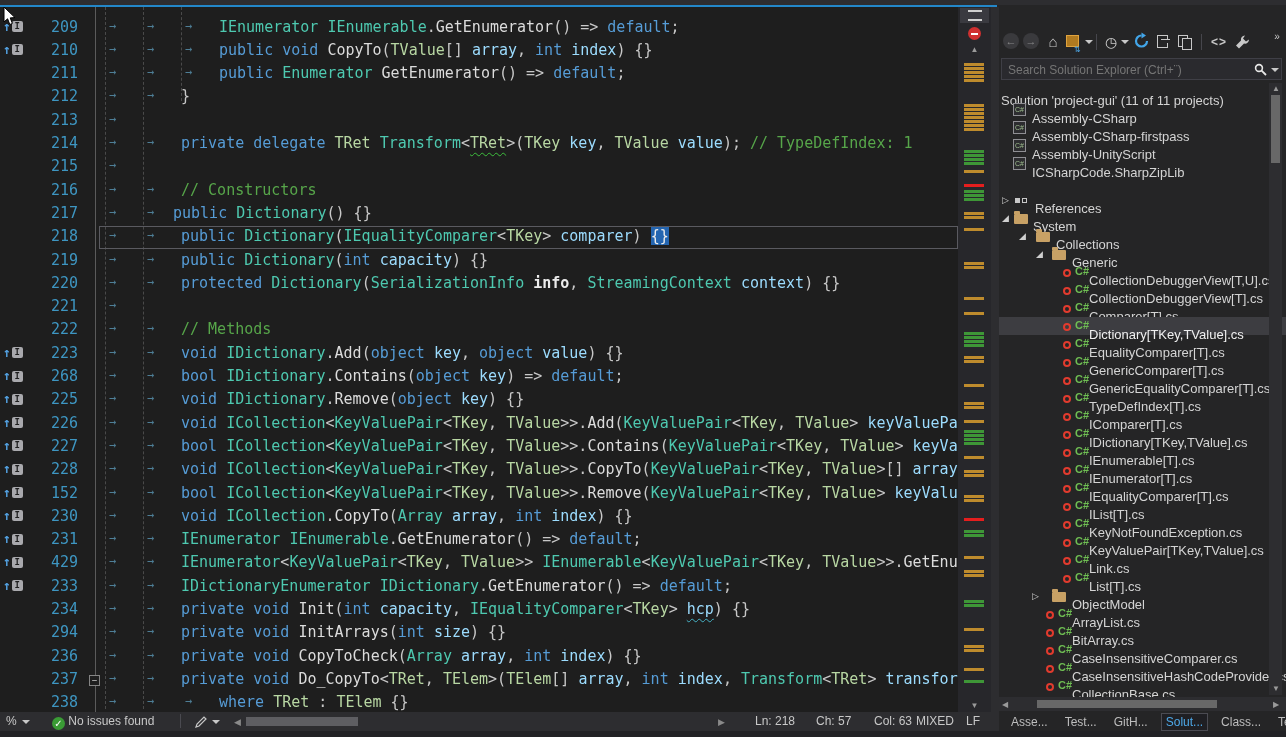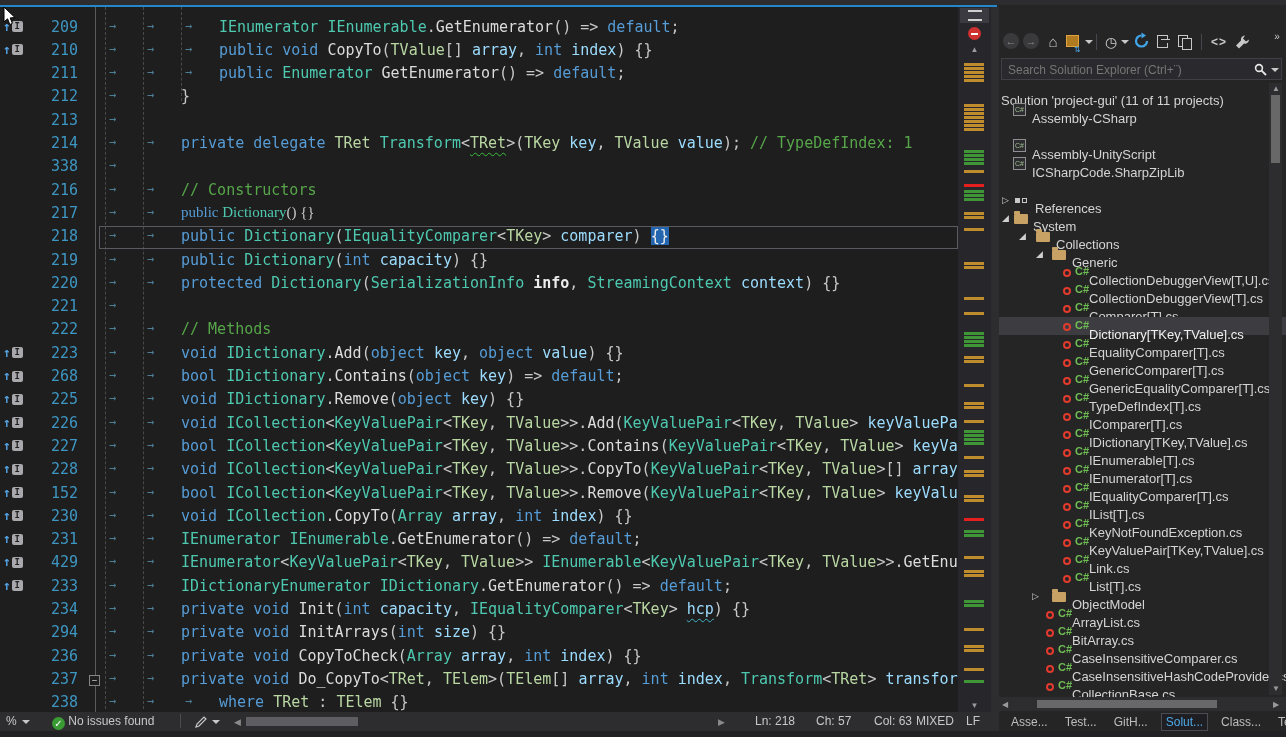--- a/index.html
+++ b/index.html
@@ -129,26 +129,26 @@
         <div class="ln" style="top: 31.8px;">210</div>
         <div class="code-line" style="top: 31.8px;"><span class="tab-arrow" style="left: 109px;">→</span><span class="tab-arrow" style="left: 147px;">→</span><span class="tab-arrow" style="left: 185px;">→</span><span class="line-text" style="left: 219px;"><span class="tok-k">public</span><span class="tok-o"> </span><span class="tok-k">void</span><span class="tok-o"> </span><span class="tok-m">CopyTo</span><span class="tok-o">(</span><span class="tok-tp">TValue</span><span class="tok-o">[] </span><span class="tok-p">array</span><span class="tok-o">, </span><span class="tok-k">int</span><span class="tok-o"> </span><span class="tok-p">index</span><span class="tok-o">) {}</span></span></div>
         <div class="ln" style="top: 55.1px;">211</div>
         <div class="code-line" style="top: 55.1px;"><span class="tab-arrow" style="left: 109px;">→</span><span class="tab-arrow" style="left: 147px;">→</span><span class="tab-arrow" style="left: 185px;">→</span><span class="line-text" style="left: 219px;"><span class="tok-k">public</span><span class="tok-o"> </span><span class="tok-t">Enumerator</span><span class="tok-o"> </span><span class="tok-m">GetEnumerator</span><span class="tok-o">() =&gt; </span><span class="tok-k">default</span><span class="tok-o">;</span></span></div>
         <div class="ln" style="top: 78.4px;">212</div>
         <div class="code-line" style="top: 78.4px;"><span class="tab-arrow" style="left: 109px;">→</span><span class="tab-arrow" style="left: 147px;">→</span><span class="line-text" style="left: 181px;"><span class="tok-o">}</span></span></div>
         <div class="ln" style="top: 101.7px;">213</div>
         <div class="code-line" style="top: 101.7px;"><span class="tab-arrow" style="left: 109px;">→</span><span class="line-text" style="left: 143px;"></span></div>
         <div class="ln" style="top: 125px;">214</div>
         <div class="code-line" style="top: 125px;"><span class="tab-arrow" style="left: 109px;">→</span><span class="tab-arrow" style="left: 147px;">→</span><span class="line-text" style="left: 181px;"><span class="tok-k">private</span><span class="tok-o"> </span><span class="tok-k">delegate</span><span class="tok-o"> </span><span class="tok-tp">TRet</span><span class="tok-o"> </span><span class="tok-t">Transform</span><span class="tok-o">&lt;</span><span class="tok-tp tok-sqg">TRet</span><span class="tok-o">&gt;(</span><span class="tok-tp">TKey</span><span class="tok-o"> </span><span class="tok-p">key</span><span class="tok-o">, </span><span class="tok-tp">TValue</span><span class="tok-o"> </span><span class="tok-p">value</span><span class="tok-o">);</span><span class="tok-c"> // TypeDefIndex: 1</span></span></div>
-        <div class="ln" style="top: 148.3px;">338</div>
+        <div class="ln" style="top: 148.3px;">215</div>
         <div class="code-line" style="top: 148.3px;"><span class="tab-arrow" style="left: 109px;">→</span><span class="line-text" style="left: 143px;"></span></div>
         <div class="ln" style="top: 171.6px;">216</div>
         <div class="code-line" style="top: 171.6px;"><span class="tab-arrow" style="left: 109px;">→</span><span class="tab-arrow" style="left: 147px;">→</span><span class="line-text" style="left: 181px;"><span class="tok-c">// Constructors</span></span></div>
         <div class="ln" style="top: 194.9px;">217</div>
-        <div class="code-line" style="top: 194.9px;"><span class="tab-arrow" style="left: 109px;">→</span><span class="tab-arrow" style="left: 147px;">→</span><span class="line-text" style="left: 181px; font-family: Liberation Serif, serif;"><span class="tok-k">public</span><span class="tok-o"> </span><span class="tok-t">Dictionary</span><span class="tok-o">() {}</span></span></div>
+        <div class="code-line" style="top: 194.9px;"><span class="tab-arrow" style="left: 109px;">→</span><span class="tab-arrow" style="left: 147px;">→</span><span class="line-text" style="left: 173px;"><span class="tok-k">public</span><span class="tok-o"> </span><span class="tok-t">Dictionary</span><span class="tok-o">() {}</span></span></div>
         <div class="cur-line" style="top: 218.7px;"></div>
         <div class="ln" style="top: 218.2px;">218</div>
         <div class="code-line" style="top: 218.2px;"><span class="tab-arrow" style="left: 109px;">→</span><span class="tab-arrow" style="left: 147px;">→</span><span class="line-text" style="left: 181px;"><span class="tok-k">public</span><span class="tok-o"> </span><span class="tok-t">Dictionary</span><span class="tok-o">(</span><span class="tok-t">IEqualityComparer</span><span class="tok-o">&lt;</span><span class="tok-tp">TKey</span><span class="tok-o">&gt; </span><span class="tok-p">comparer</span><span class="tok-o">) </span><span class="tok-sel">{}</span></span></div>
         <div class="ln" style="top: 241.5px;">219</div>
         <div class="code-line" style="top: 241.5px;"><span class="tab-arrow" style="left: 109px;">→</span><span class="tab-arrow" style="left: 147px;">→</span><span class="line-text" style="left: 181px;"><span class="tok-k">public</span><span class="tok-o"> </span><span class="tok-t">Dictionary</span><span class="tok-o">(</span><span class="tok-k">int</span><span class="tok-o"> </span><span class="tok-p">capacity</span><span class="tok-o">) {}</span></span></div>
         <div class="ln" style="top: 264.8px;">220</div>
         <div class="code-line" style="top: 264.8px;"><span class="tab-arrow" style="left: 109px;">→</span><span class="tab-arrow" style="left: 147px;">→</span><span class="line-text" style="left: 181px;"><span class="tok-k">protected</span><span class="tok-o"> </span><span class="tok-t">Dictionary</span><span class="tok-o">(</span><span class="tok-t">SerializationInfo</span><span class="tok-o"> </span><span class="tok-w">info</span><span class="tok-o">, </span><span class="tok-t">StreamingContext</span><span class="tok-o"> </span><span class="tok-p">context</span><span class="tok-o">) {}</span></span></div>
         <div class="ln" style="top: 288.1px;">221</div>
         <div class="code-line" style="top: 288.1px;"><span class="tab-arrow" style="left: 109px;">→</span><span class="line-text" style="left: 143px;"></span></div>
         <div class="ln" style="top: 311.4px;">222</div>
@@ -377,20 +377,24 @@
     </div>
 
     <div id="tree">
         <div class="trow" style="top: 0px;">
           <span class="lbl" style="left: 2px;">Solution 'project-gui' (11 of 11 projects)</span>
         </div>
         <div class="trow" style="top: 18px;">
           <span class="ic-proj" style="left: 14px;">C#</span>
           <span class="lbl" style="left: 33px;">Assembly-CSharp</span>
         </div>
+        <div class="trow" style="top: 36px;">
+          <span class="ic-proj" style="left: 14px;">C#</span>
+          <span class="lbl" style="left: 33px;">Assembly-CSharp-firstpass</span>
+        </div>
         <div class="trow" style="top: 54px;">
           <span class="ic-proj" style="left: 14px;">C#</span>
           <span class="lbl" style="left: 33px;">Assembly-UnityScript</span>
         </div>
         <div class="trow" style="top: 72px;">
           <span class="ic-proj" style="left: 14px;">C#</span>
           <span class="lbl" style="left: 33px;">ICSharpCode.SharpZipLib</span>
         </div>
         <div class="trow" style="top: 108px;">
           <span class="exp" style="left: 3px;">▷</span>

